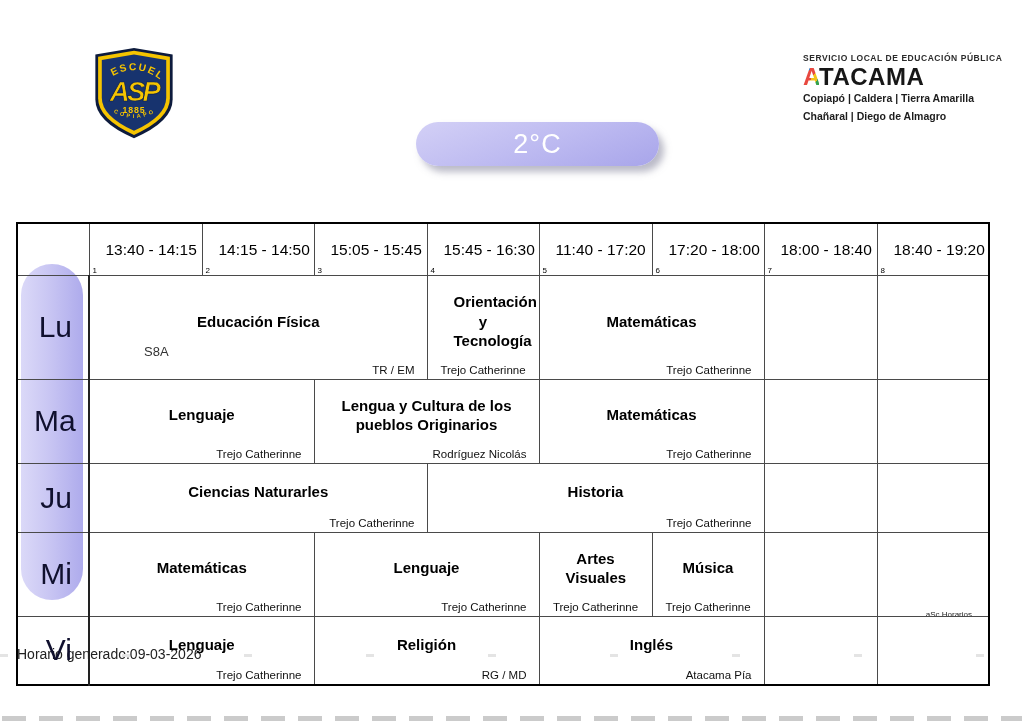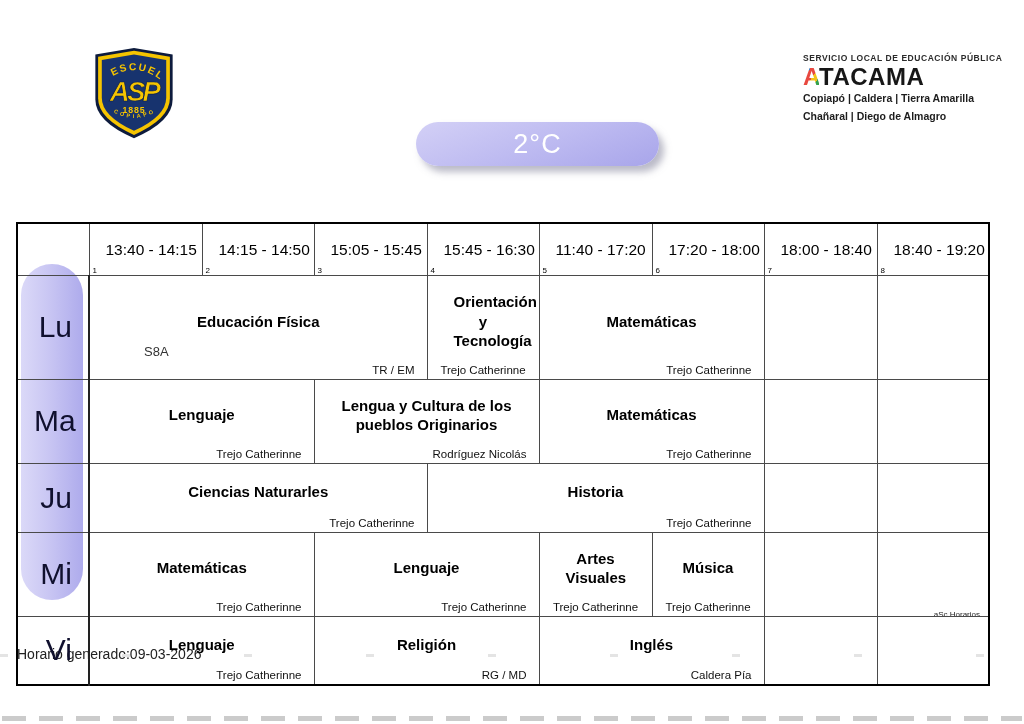--- a/index.html
+++ b/index.html
@@ -55,21 +55,21 @@
               border-right:2px solid #222 !important; }
 
   .class-cell { position:relative; text-align:center; vertical-align:middle; }
   .subject { font-size:15px; font-weight:bold; color:#000; line-height:1.3; padding:0 10px; margin-bottom:12px; }
   .teacher { position:absolute; right:12px; bottom:3px; font-size:11.5px; color:#111; }
   .teacher.center { left:0; right:0; text-align:center; }
   .room { position:absolute; left:6px; bottom:20px; font-size:13px; color:#333;margin-left:48px; }
 
   
   .footer-left  { position:absolute; left:17px;  top:646px; font-size:14px; color:#222;text-align:right; }
-  .footer-right { position:absolute; right:44px; top:610px; font-size:8px; color:#222; }
+  .footer-right { position:absolute; right:52px; top:610px; font-size:8px; color:#222; }
 
   .dash-row-1 { position:absolute; left:0; top:654px; width:1024px; height:3px;
                 background:repeating-linear-gradient(90deg,#e4e4e4 0 8px, transparent 8px 122px); }
   .dash-row-2 { position:absolute; left:2px; top:716px; width:1020px; height:5px;
                 background:repeating-linear-gradient(90deg,#cbcbcb 0 24px, transparent 24px 37px); }
 </style>
 </head>
 <body>
 
 <div class="page">
@@ -228,21 +228,21 @@
             <td colspan="2" class="class-cell">
               <div class="subject">Lenguaje</div>
               <div class="teacher">Trejo Catherinne</div>
             </td>
             <td colspan="2" class="class-cell">
               <div class="subject">Religión</div>
               <div class="teacher">RG / MD</div>
             </td>
             <td colspan="2" class="class-cell">
               <div class="subject">Inglés</div>
-              <div class="teacher">Caldera Pía</div>
+              <div class="teacher">Atacama Pía</div>
             </td>
             <td colspan="1" class="empty-cell"></td>
             <td colspan="1" class="empty-cell"></td>
           </tr>
         </tbody>
     </table>
   </div>
 
   <div class="footer-left">Horario generado:09-03-2026</div>
   <div class="footer-right">aSc Horarios</div>

